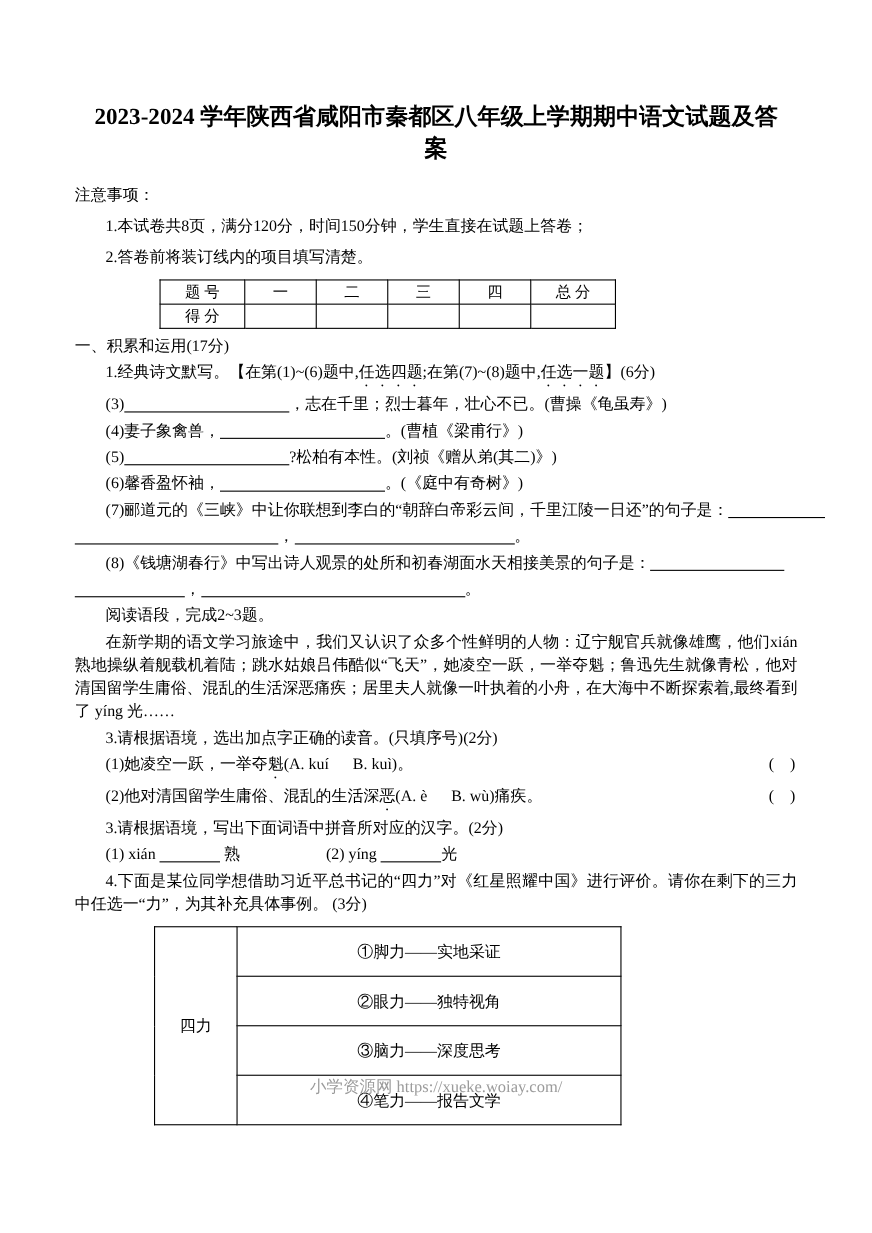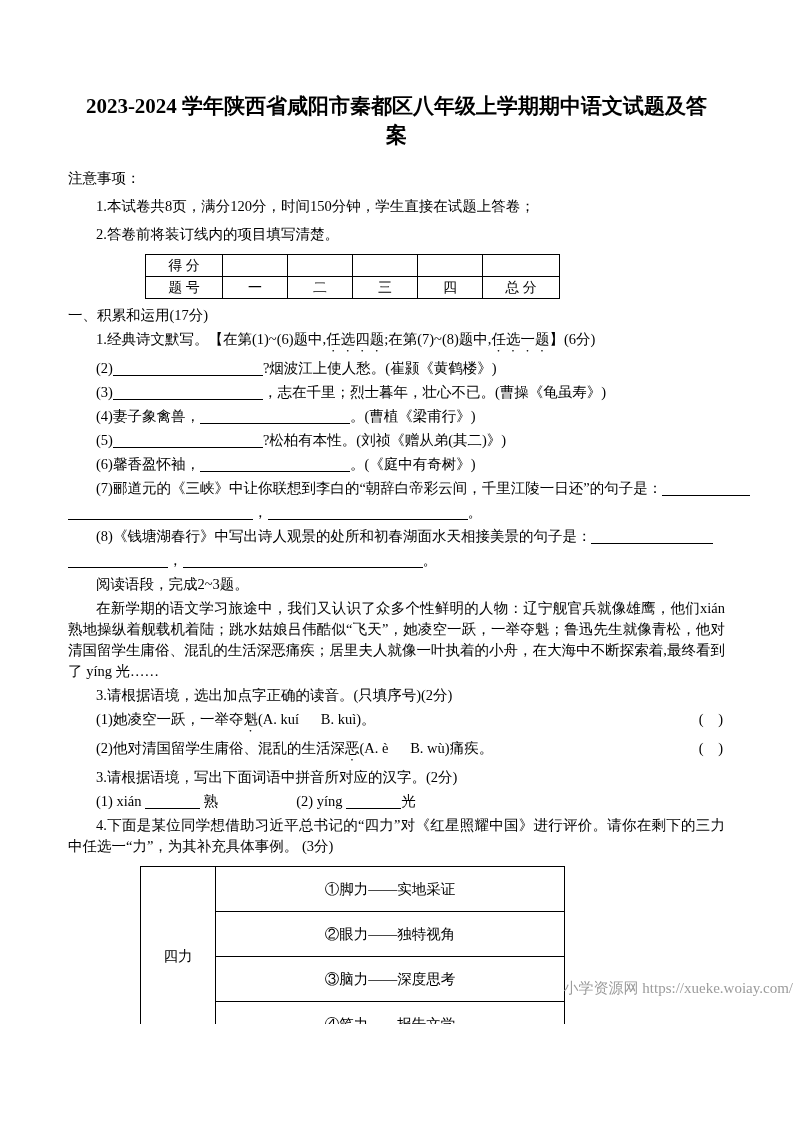--- a/index.html
+++ b/index.html
@@ -25,63 +25,62 @@
   .emph{-webkit-text-emphasis:filled dot;-webkit-text-emphasis-position:under right;
         text-emphasis:filled dot;text-emphasis-position:under right;}
   .para{font-size:14.5px;line-height:21px;text-align:justify;text-indent:28px;margin:3px 0;}
   .rel{position:relative;}
   .bracket{position:absolute;right:2px;top:0;white-space:pre;}
   .gap{display:inline-block;width:78px;}
   .power-table{border-collapse:collapse;margin:9px 0 10px 72px;font-size:14.5px;}
   .power-table td{border:1px solid #000;}
   .pt-label{width:72px;text-align:center;}
   .pt-item{width:346px;height:42px;text-align:center;}
-  .footer{position:absolute;left:0;right:0;bottom:26px;text-align:right;
+  .footer{position:absolute;left:0;right:0;bottom:26px;text-align:center;
           color:#9b9b9b;font-size:15px;}
 </style>
 </head>
 <body>
 
 <div class="page">
 
   <h1 class="title">
     <span>2023-2024 学年陕西省咸阳市秦都区八年级上学期期中语文试题及答</span>
     <span>案</span>
   </h1>
 
   <p class="line">注意事项：</p>
   <p class="line note indent">1.本试卷共8页，满分120分，时间150分钟，学生直接在试题上答卷；</p>
   <p class="line note indent">2.答卷前将装订线内的项目填写清楚。</p>
 
   <table class="score-table">
     <tbody>
         <tr>
+      <td class="sc-0">题  号</td>
+      <td class="sc-m">一</td>
+      <td class="sc-m">二</td>
+      <td class="sc-m">三</td>
+      <td class="sc-m">四</td>
+      <td class="sc-5">总  分</td>
+    </tr>
+    <tr>
       <td>得  分</td>
       <td></td>
       <td></td>
       <td></td>
       <td></td>
       <td></td>
-    </tr>
-    <tr>
-      <td class="sc-0">题  号</td>
-      <td class="sc-m">一</td>
-      <td class="sc-m">二</td>
-      <td class="sc-m">三</td>
-      <td class="sc-m">四</td>
-      <td class="sc-5">总  分</td>
     </tr>
   </tbody>
     </table>
 
   <p class="section">一、积累和运用(17分)</p>
 
   <p class="line indent"><span>1.经典诗文默写。【在第(1)~(6)题中,</span><span class="emph">任选四题</span><span>;在第(7)~(8)题中,</span><span class="emph">任选一题</span><span>】(6分)</span></p>
 
-  <p class="line indent"><span>(2)</span><span class="blank w150"></span><span>?烟波江上使人愁。(崔颢《黄鹤楼》)</span></p>
   <p class="line indent"><span>(3)</span><span class="blank w150"></span><span>，志在千里；烈士暮年，壮心不已。(曹操《龟虽寿》)</span></p>
   <p class="line indent"><span>(4)妻子象禽兽，</span><span class="blank w150"></span><span>。(曹植《梁甫行》)</span></p>
   <p class="line indent"><span>(5)</span><span class="blank w150"></span><span>?松柏有本性。(刘祯《赠从弟(其二)》)</span></p>
   <p class="line indent"><span>(6)馨香盈怀袖，</span><span class="blank w150"></span><span>。(《庭中有奇树》)</span></p>
 
   <p class="line indent nowrap"><span>(7)郦道元的《三峡》中让你联想到李白的“朝辞白帝彩云间，千里江陵一日还”的句子是：</span><span class="blank w88"></span></p>
   <p class="line"><span class="blank w185"></span><span>，</span><span class="blank w200"></span><span>。</span></p>
 
   <p class="line indent nowrap"><span>(8)《钱塘湖春行》中写出诗人观景的处所和初春湖面水天相接美景的句子是：</span><span class="blank w125"></span></p>
   <p class="line"><span class="blank w100"></span><span>，</span><span class="blank w240"></span><span>。</span></p>

